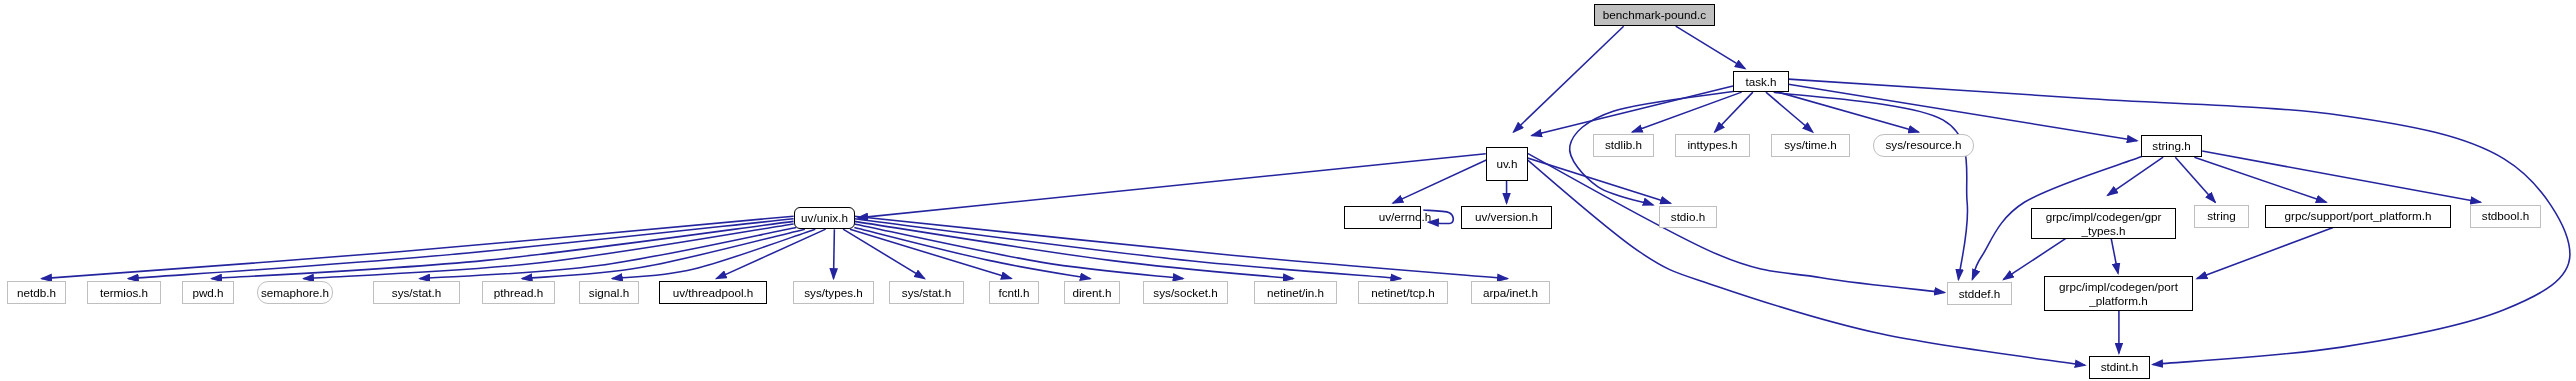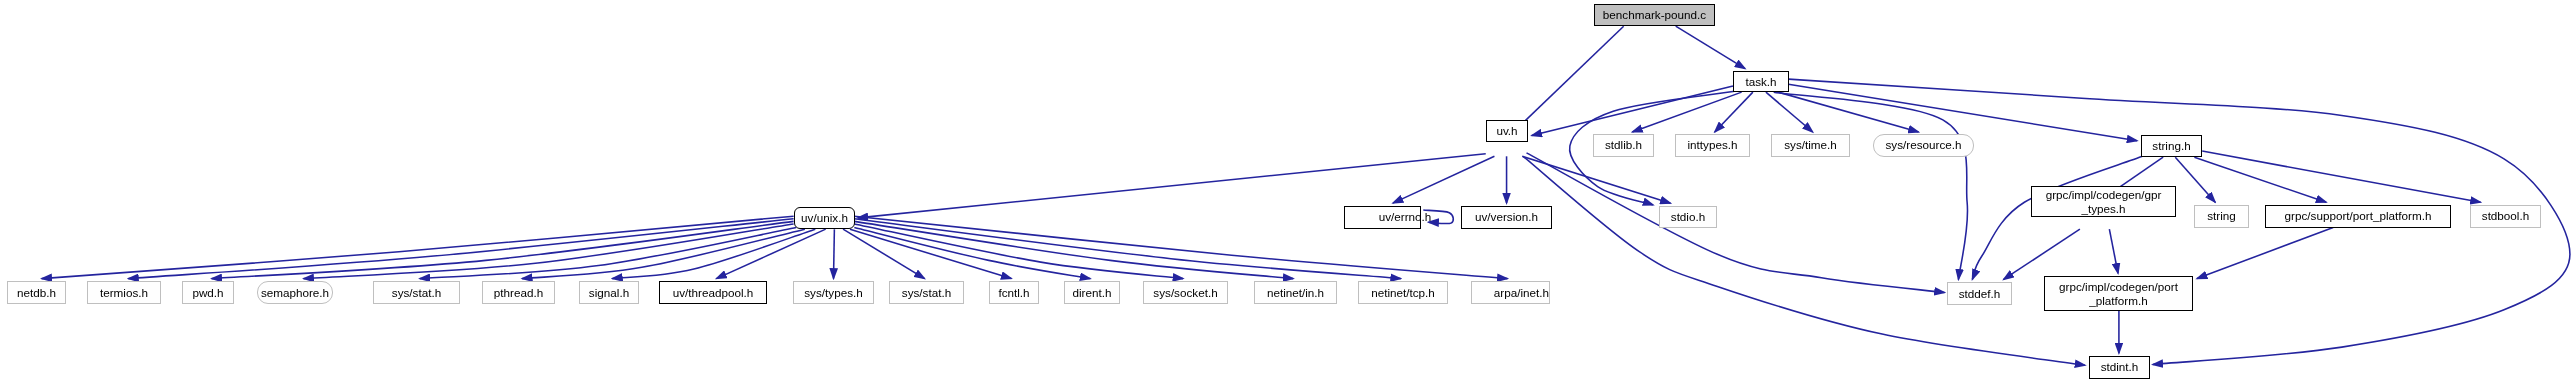--- a/index.html
+++ b/index.html
@@ -70,21 +70,21 @@
         <path d="M2443,358L2443,407" class="edge" marker-end="url(#arrow)"></path>
       </g>
   </svg>
   <div>
       <div class="node root" style="left: 1594px; top: 3.5px; width: 121px; height: 22.6px;">
         <div>benchmark-pound.c</div>
       </div>
       <div class="node linked" style="left: 1733px; top: 71px; width: 56px; height: 21px;">
         <div>task.h</div>
       </div>
-      <div class="node linked" style="left: 1486px; top: 120px; width: 42px; height: 22px;">
+      <div class="node linked" style="left: 1486px; top: 147px; width: 42px; height: 34px;">
         <div>uv.h</div>
       </div>
       <div class="node external" style="left: 1593px; top: 134px; width: 61px; height: 22.6px;">
         <div>stdlib.h</div>
       </div>
       <div class="node external" style="left: 1675px; top: 134px; width: 75px; height: 22.6px;">
         <div>inttypes.h</div>
       </div>
       <div class="node external" style="left: 1771px; top: 134px; width: 79px; height: 22.6px;">
         <div>sys/time.h</div>
@@ -100,21 +100,21 @@
       </div>
       <div class="node linked" style="left: 1344px; top: 206px; width: 77px; height: 22.6px; padding-left: 45px;">
         <div>uv/errno.h</div>
       </div>
       <div class="node linked" style="left: 1461px; top: 206px; width: 91px; height: 22.6px;">
         <div>uv/version.h</div>
       </div>
       <div class="node external" style="left: 1659px; top: 206px; width: 58px; height: 22px;">
         <div>stdio.h</div>
       </div>
-      <div class="node linked" style="left: 2031px; top: 186px; width: 145px; height: 31px;">
+      <div class="node linked" style="left: 2031px; top: 208px; width: 145px; height: 31px;">
         <div>grpc/impl/codegen/gpr</div>
         <div>_types.h</div>
       </div>
       <div class="node external" style="left: 2194px; top: 205px; width: 55px; height: 22.6px;">
         <div>string</div>
       </div>
       <div class="node linked" style="left: 2265px; top: 205px; width: 186px; height: 22.6px;">
         <div>grpc/support/port_platform.h</div>
       </div>
       <div class="node external" style="left: 2470px; top: 205px; width: 71px; height: 22.6px;">
@@ -158,21 +158,21 @@
       </div>
       <div class="node external" style="left: 1143px; top: 281px; width: 85px; height: 23.4px;">
         <div>sys/socket.h</div>
       </div>
       <div class="node external" style="left: 1254px; top: 281px; width: 83px; height: 23.4px;">
         <div>netinet/in.h</div>
       </div>
       <div class="node external" style="left: 1358px; top: 281px; width: 90px; height: 23.4px;">
         <div>netinet/tcp.h</div>
       </div>
-      <div class="node external" style="left: 1471px; top: 281px; width: 79px; height: 23.4px; align-items: flex-end;">
+      <div class="node external" style="left: 1471px; top: 281px; width: 79px; height: 23.4px;">
         <div>arpa/inet.h</div>
       </div>
       <div class="node external" style="left: 1947px; top: 282px; width: 65px; height: 23.4px;">
         <div>stddef.h</div>
       </div>
       <div class="node linked" style="left: 2044px; top: 276px; width: 149px; height: 35px;">
         <div>grpc/impl/codegen/port</div>
         <div>_platform.h</div>
       </div>
       <div class="node linked" style="left: 2089px; top: 356px; width: 61px; height: 22.6px;">

